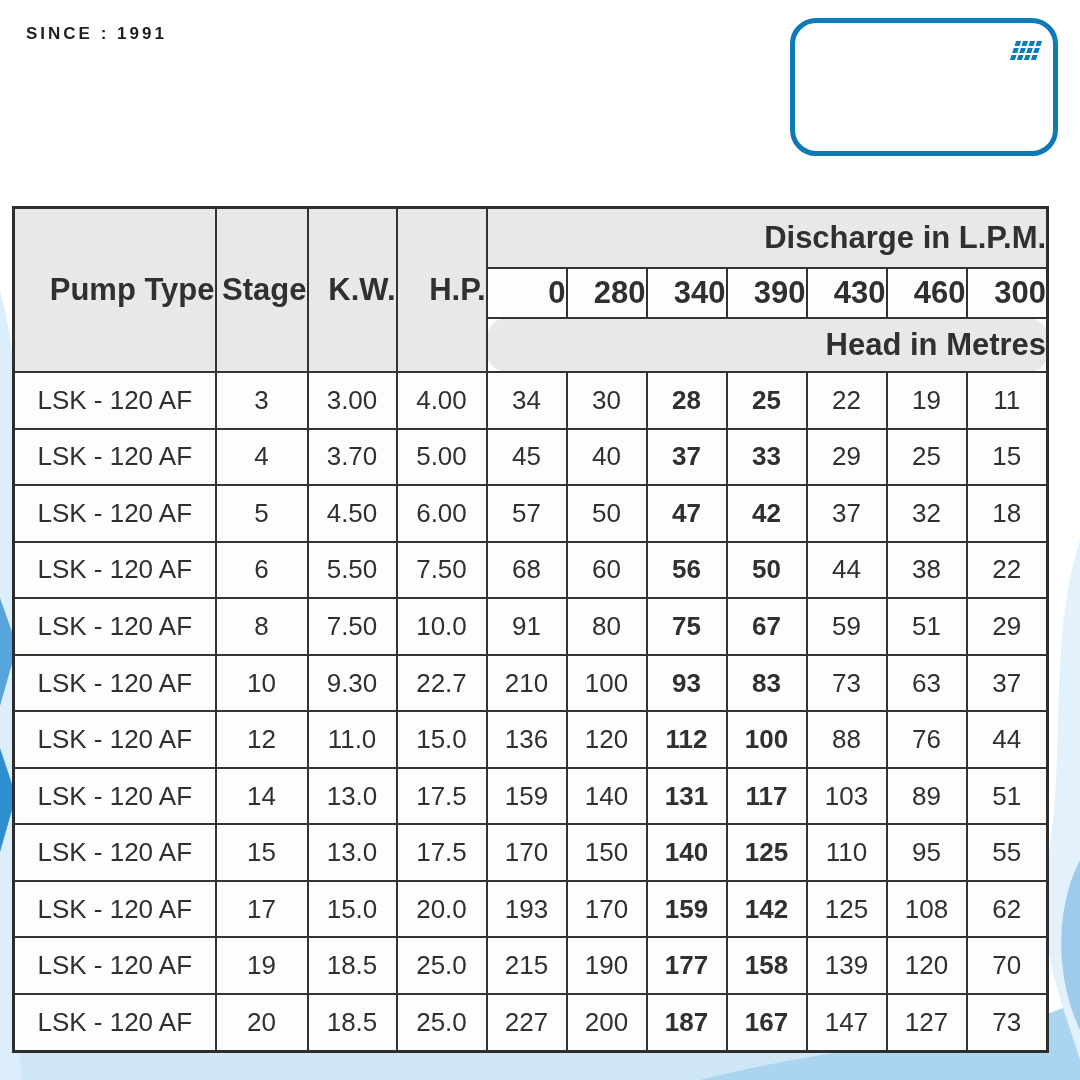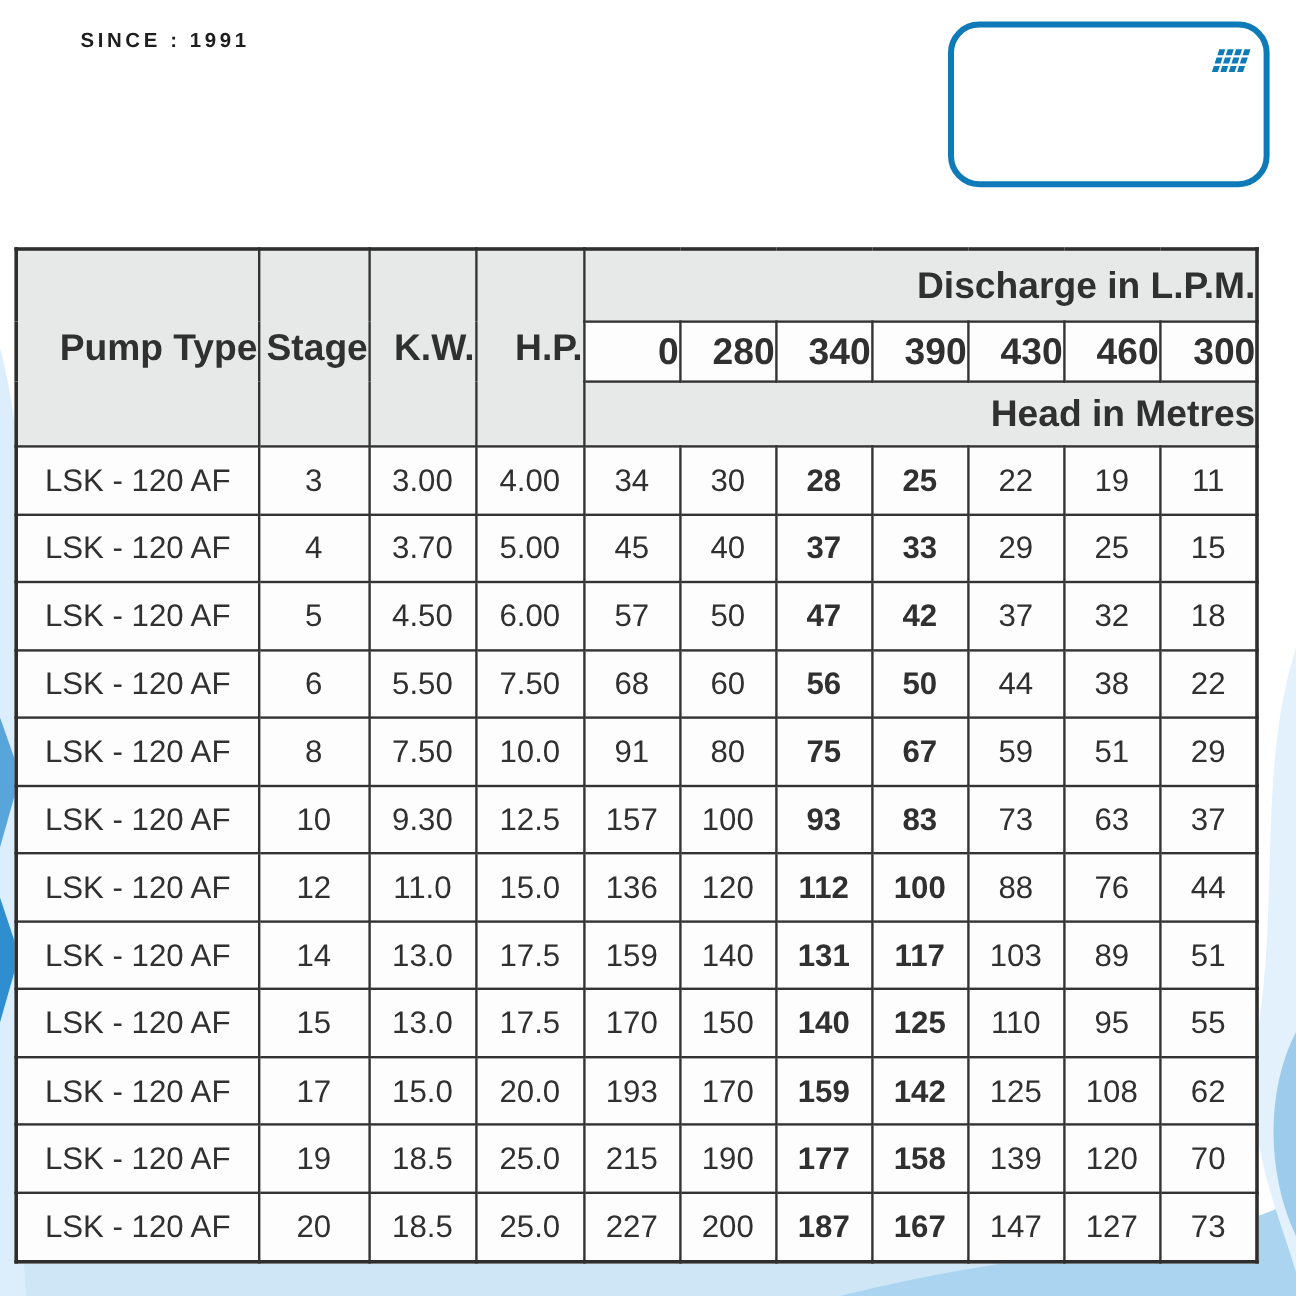--- a/index.html
+++ b/index.html
@@ -5,21 +5,21 @@
   html,body { margin:0; padding:0; background:#ffffff; }
   .page {
     position:relative; width:1080px; height:1080px; overflow:hidden;
     background:#ffffff; font-family:"Liberation Sans", sans-serif;
   }
   .bg { position:absolute; left:0; top:0; width:1080px; height:1080px; }
 
   
   .ram-logo { position:absolute; left:26px; top:24px; width:182px; }
   .since {
-    text-align:right; font-weight:bold; font-size:17px; letter-spacing:3px;
+    text-align:left; font-weight:bold; font-size:17px; letter-spacing:3px;
     color:#1e1e1e; margin-bottom:5px; white-space:nowrap;
   }
   .ram-box {
     position:relative; height:104px; border:4px solid #1a1a1a; border-radius:22px;
     background:transparent;
   }
   .shree {
     position:absolute; left:10px; top:3px; color:#e11c26;
     font-family:"Liberation Serif", serif; font-style:italic; font-weight:bold;
     font-size:18px; border-bottom:2px solid #e11c26; line-height:1.05;
@@ -62,21 +62,21 @@
     border-collapse:collapse; table-layout:fixed; background:#fdfdfe;
     border:3px solid #2e2e2e;
   }
   .spec th, .spec td {
     border:2px solid #333333; text-align:center; vertical-align:middle;
     color:#303030; padding:0; overflow:hidden; white-space:nowrap;
   }
   .spec th { background:#e7e9e9; font-weight:bold; font-size:31px;text-align:right; }
   .spec tr.hdr-top th.span-head { height:58px; }
   .spec th.dval { background:#fdfdfe; height:48px; }
-  .spec tr.hdr-bottom th { height:52px; }
+  .spec tr.hdr-bottom th { height:52px;border-radius:20px; }
   .spec td { background:#fdfdfe; font-size:26px; font-weight:normal; }
   .spec td.b { font-weight:bold; }
 </style>
 </head>
 <body>
 
 <div class="page">
 
   <svg class="bg" viewBox="0 0 1080 1080" aria-hidden="true">
     <path d="M0,1050 C 260,1032 640,1058 1080,1012 L1080,1080 L0,1080 Z" fill="#cfe6f7"></path>
@@ -207,22 +207,22 @@
           <td class="b">75</td>
           <td class="b">67</td>
           <td>59</td>
           <td>51</td>
           <td>29</td>
         </tr>
         <tr>
           <td>LSK - 120 AF</td>
           <td>10</td>
           <td>9.30</td>
-          <td>12.5</td>
-          <td>157</td>
+          <td>22.7</td>
+          <td>210</td>
           <td>100</td>
           <td class="b">93</td>
           <td class="b">83</td>
           <td>73</td>
           <td>63</td>
           <td>37</td>
         </tr>
         <tr>
           <td>LSK - 120 AF</td>
           <td>12</td>

